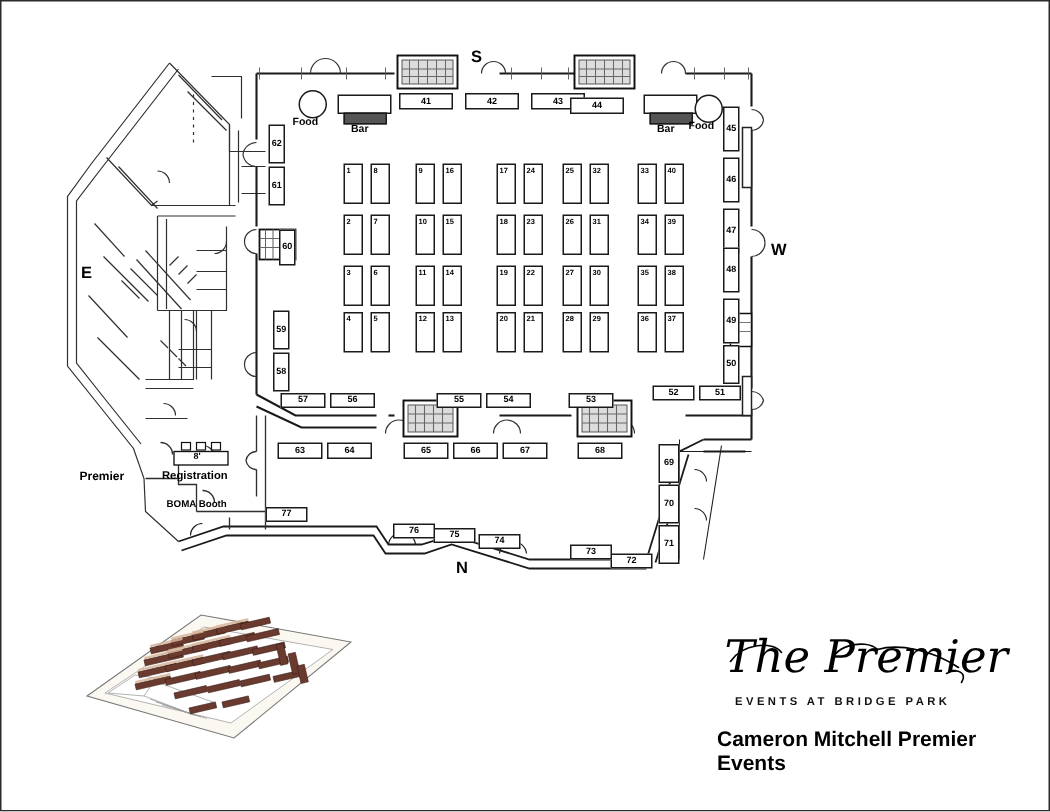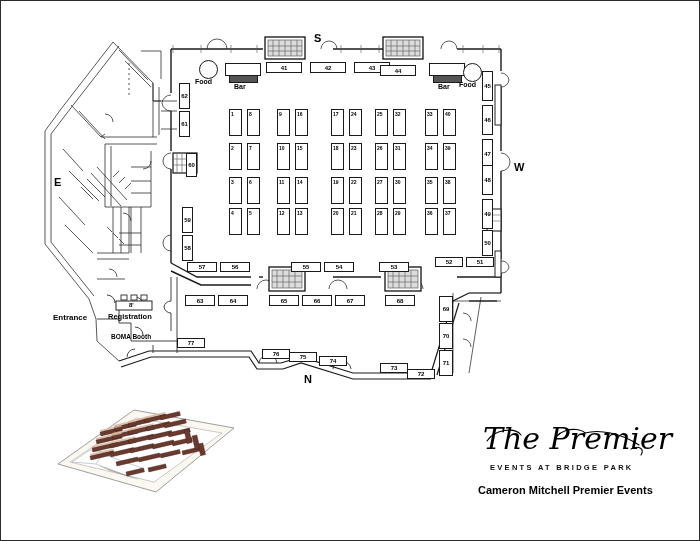--- a/index.html
+++ b/index.html
@@ -26,21 +26,21 @@
   .compass{position:absolute;font-size:11px;font-weight:700;color:#000;}
   .txt{position:absolute;color:#000;}
   .food-circ{position:absolute;border:1.4px solid #1a1a1a;border-radius:50%;
              background:#fff;}
   .bar-top{position:absolute;border:1px solid #1a1a1a;background:#fff;}
   .bar-bot{position:absolute;border:1.5px solid #1a1a1a;background:#555;}
   .title{position:absolute;font-size:12px;font-weight:700;color:#000;
          letter-spacing:.2px;}
   .logo-sub{position:absolute;font-size:7.5px;letter-spacing:2.3px;
             font-weight:600;color:#111;}
-  .logo-cm{position:absolute;font-size:11px;font-weight:700;color:#000;}
+  .logo-cm{position:absolute;font-size:14px;font-weight:700;color:#000;}
   .logo-script{position:absolute;font-family:"DejaVu Serif",serif;
             font-style:italic;font-size:30px;color:#000;white-space:nowrap;}
   svg{display:block;}
 </style>
 </head>
 <body>
 
 <div id="page">
 
   <svg class="abs" style="left:0;top:0;width:700px;height:541px;" viewBox="0 0 700 541">
@@ -412,21 +412,21 @@
         <span class="bn">39</span>
       </div>
       <div class="booth" style="left: 442px; top: 176px; width: 13px; height: 27px;">
         <span class="bn">38</span>
       </div>
       <div class="booth" style="left: 442px; top: 207px; width: 13px; height: 27px;">
         <span class="bn">37</span>
       </div>
     </div>
 
-  <div class="txt" style="left:52px;top:312px;font-size:8px;font-weight:700;">Entrance</div>
+  <div class="txt" style="left:52px;top:312px;font-size:8px;font-weight:700;">Premier</div>
   <div class="txt" style="left:128px;top:301px;font-size:6px;font-weight:700;">8'</div>
   <div class="txt" style="left:107px;top:311px;font-size:7.5px;font-weight:700;">Registration</div>
   <div class="txt" style="left:110px;top:332px;font-size:6.5px;font-weight:700;">BOMA Booth</div>
 
 
   <svg class="abs" style="left:55px;top:405px;width:180px;height:90px;" viewBox="0 0 180 90">
 
     <polygon points="2,58 78,4 178,22 100,86" fill="#fbf8f2" stroke="#777" stroke-width="0.7"></polygon>
     <polygon points="14,56 80,12 166,27 98,76" fill="#ffffff" stroke="#999" stroke-width="0.5"></polygon>
 

